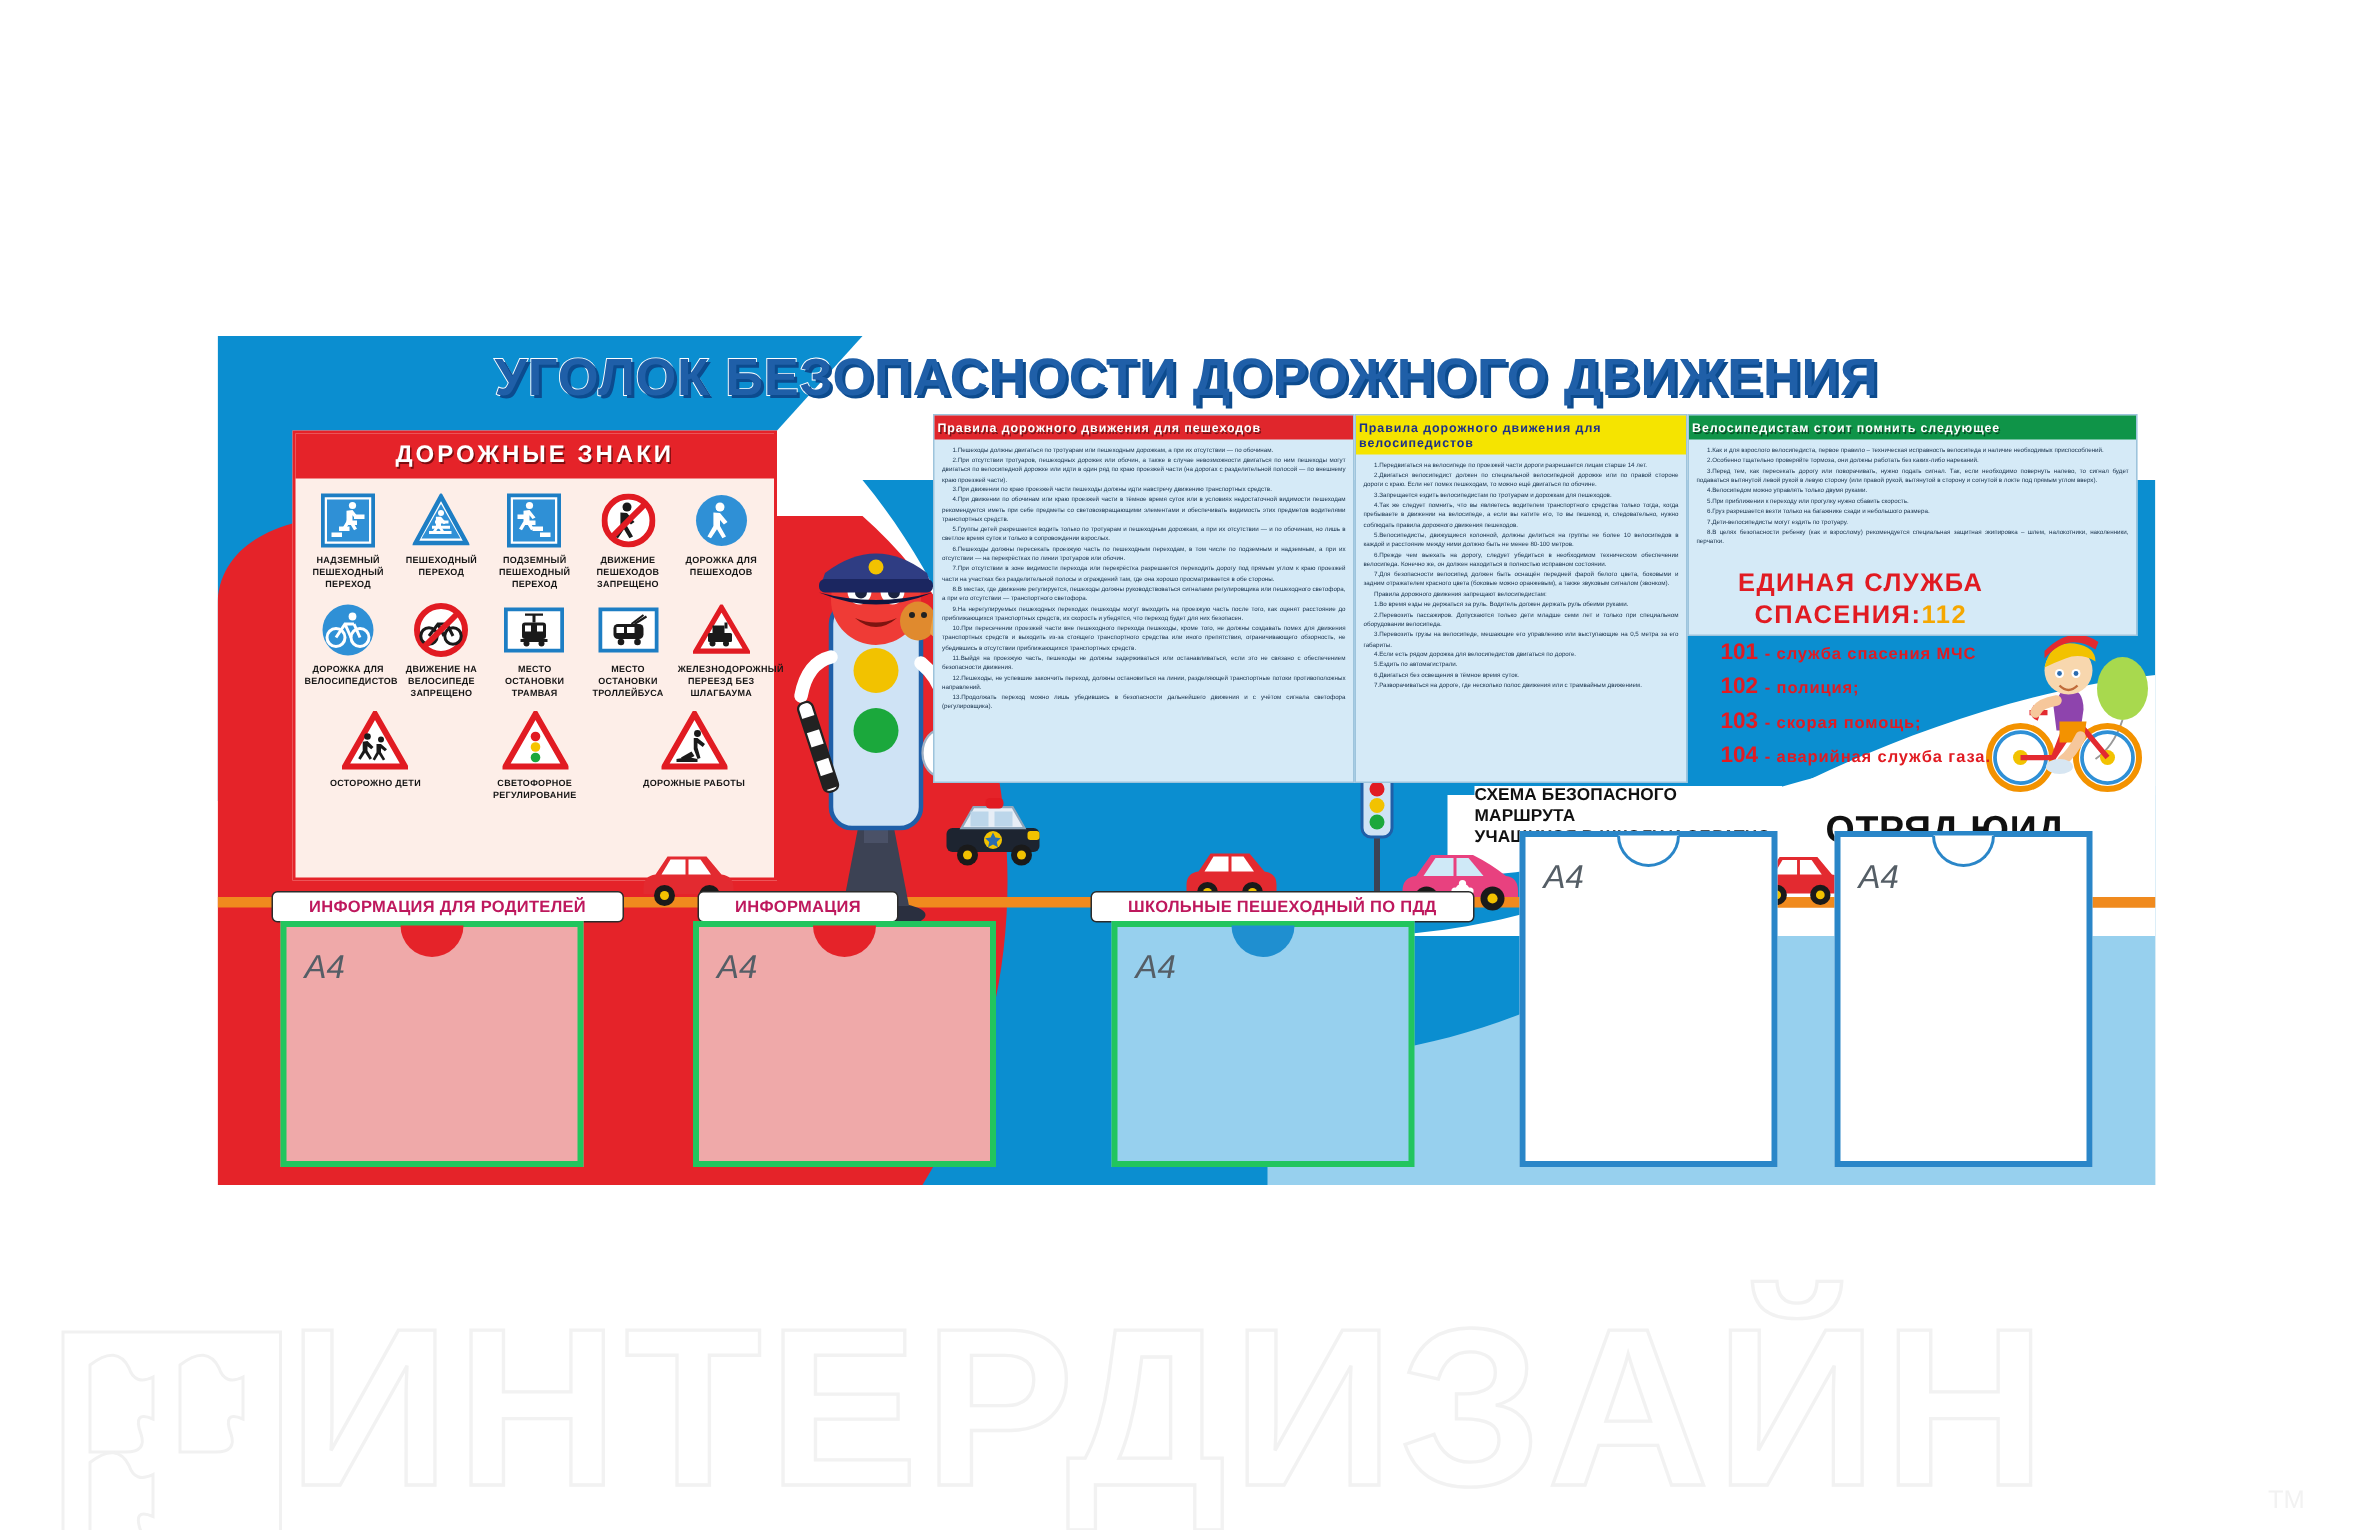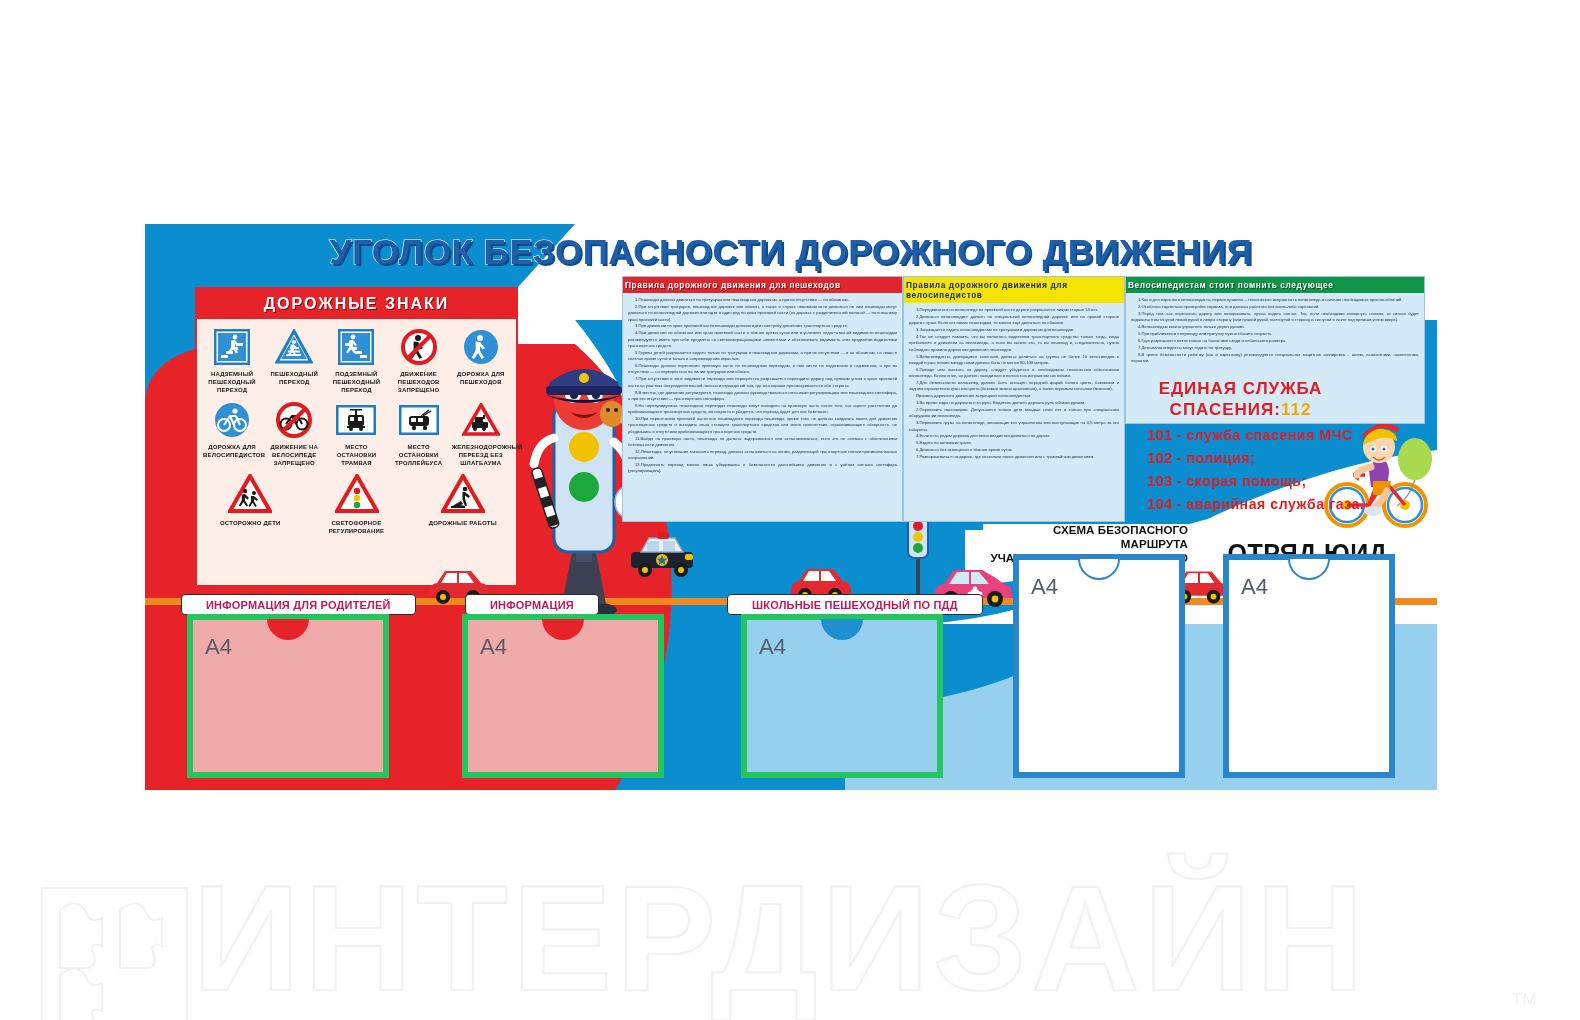--- a/index.html
+++ b/index.html
@@ -49,36 +49,36 @@
                 text-align:justify; }
   .panel-body p { text-indent:7px; margin-bottom:.6px; }
 
   
   .emerg { position:absolute; left:988px; top:154px; width:215px; text-align:center; }
   .emerg-t { font-size:17px; font-weight:bold; color:#e11b22; letter-spacing:1px;
              line-height:1.25; }
   .emerg-t .n112 { color:#f5a700;margin-top:41px; }
   .emerg li { list-style:none; text-align:left; margin:5px 0 0 14px; white-space:nowrap; }
   .emerg .num { font-size:15px; font-weight:bold; color:#e11b22; }
-  .emerg .lbl { font-size:14px; font-weight:bold; color:#e11b22; letter-spacing:.6px; }
+  .emerg .lbl { font-size:11px; font-weight:bold; color:#e11b22; letter-spacing:.6px; }
 
   
   .banner { position:absolute; background:#fff; color:#111; font-weight:bold;
-            text-align:right; }
+            text-align:left; }
   .ban-route { left:838px; top:300px; width:205px; font-size:11.5px; line-height:1.2;
                letter-spacing:.1px; }
   .ban-yuid  { left:1072px; top:315px; width:170px; font-size:25px; letter-spacing:.5px; }
 
   .tab { position:absolute; height:21px; background:#fff; border-radius:4px;
          border:1.5px solid #2b2b2b; display:flex; align-items:center;
          justify-content:center; padding:0 24px; white-space:nowrap;
          font-size:11px; font-weight:bold; color:#be185d; letter-spacing:.2px; }
 
   
-  .pocket { position:absolute; border:6px solid #22c55e; }
+  .pocket { position:absolute; border:4px solid #22c55e;font-style:italic; }
   .pocket .a4 { position:absolute; left:12px; top:14px; font-size:22px;
                 color:#555e66; font-weight:normal; }
   .pocket .thumb { position:absolute; left:50%; top:-1px; width:42px; height:21px;
                    transform:translateX(-50%);
                    border-radius:0 0 21px 21px; }
   .pk-pink  { background:#efa9a9; }
   .pk-pink  .thumb { background:#e52329; }
   .pk-blue  { background:#97d0ee; }
   .pk-blue  .thumb { background:#1f8fd0; }
   .pk-white { background:#ffffff; border-color:#2a86c8; }

